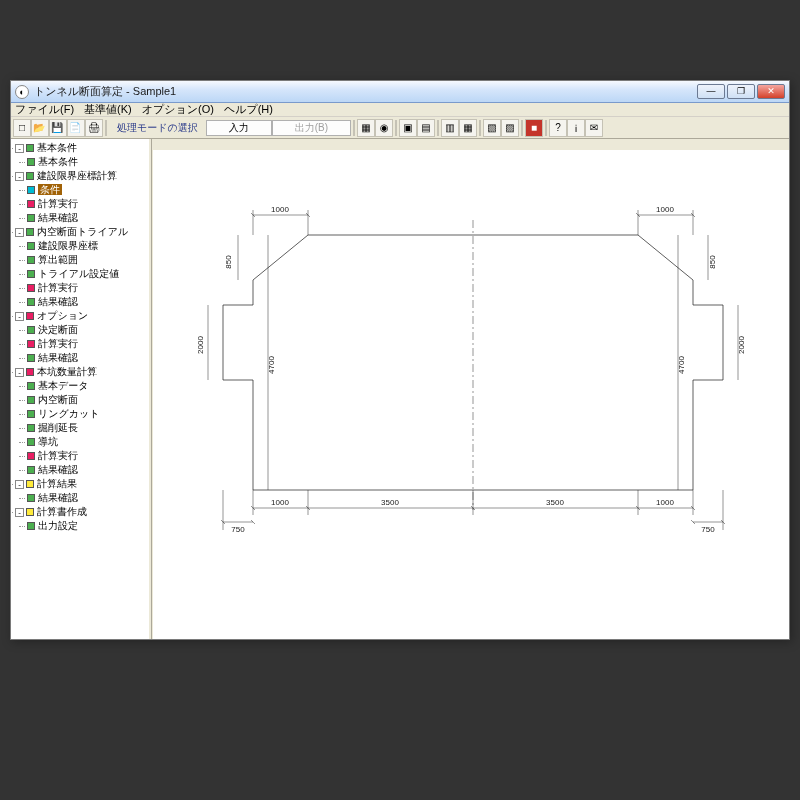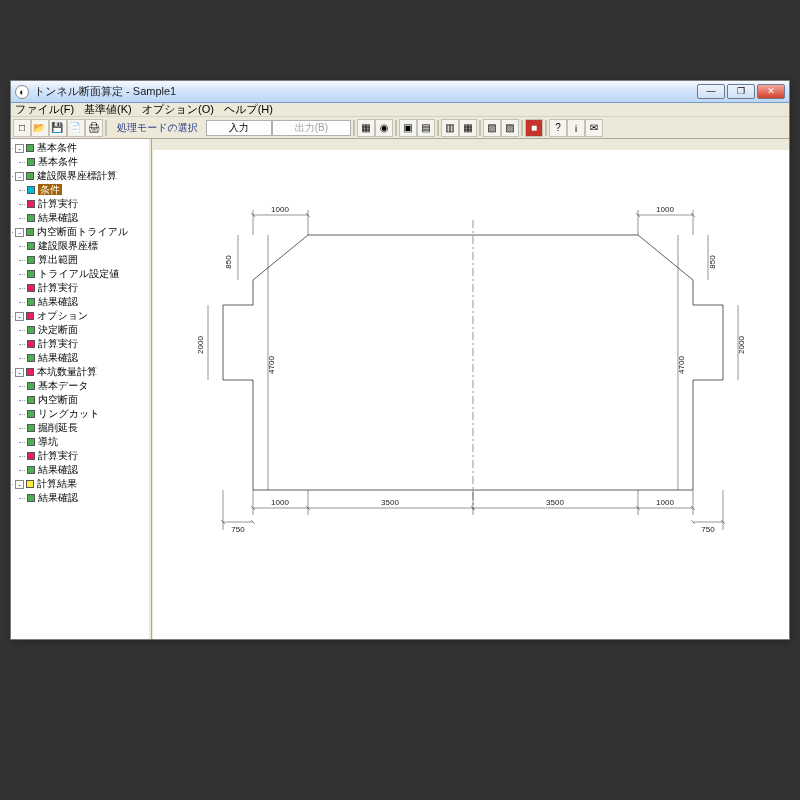--- a/index.html
+++ b/index.html
@@ -128,20 +128,25 @@
             <li><span class="sq gr"></span><span>導坑</span></li>
             <li><span class="sq mg"></span><span>計算実行</span></li>
             <li><span class="sq gr"></span><span>結果確認</span></li>
           </ul>
         </li>
         <li><span class="tg">-</span><span class="sq yl"></span><span>計算結果</span>
           <ul>
               <li><span class="sq gr"></span><span>結果確認</span></li>
             </ul>
         </li>
+        <li><span class="tg">-</span><span class="sq yl"></span><span>計算書作成</span>
+          <ul>
+              <li><span class="sq gr"></span><span>出力設定</span></li>
+            </ul>
+        </li>
       </ul>
     </div>
     <div class="vsplit"></div>
 
     <div class="canvas">
       <svg width="640" height="500">
 
         <path class="shape" d="
           M 100 340
           L 100 230

